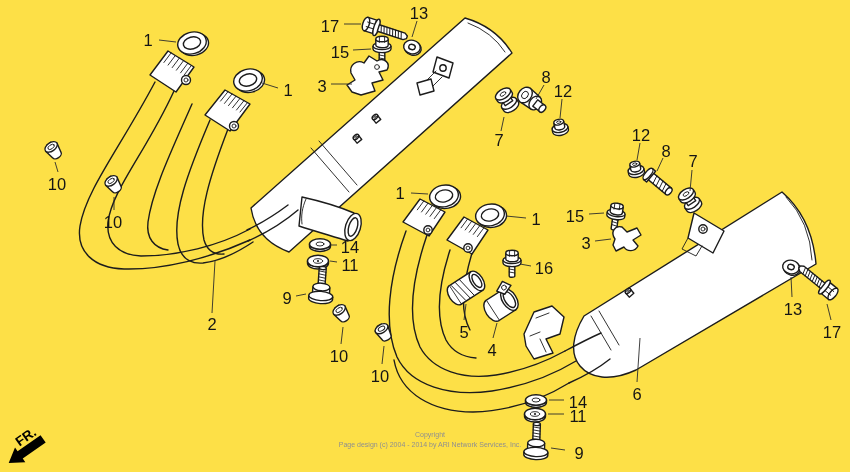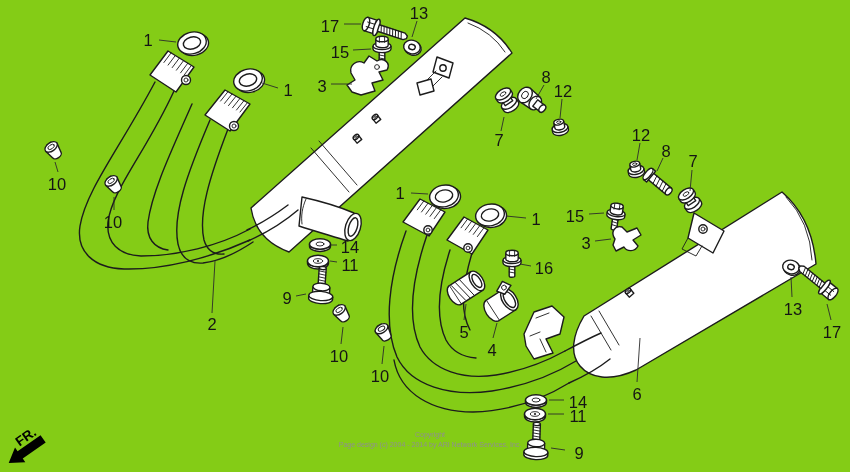--- a/index.html
+++ b/index.html
@@ -1,16 +1,16 @@
 <!DOCTYPE html>
 <html><head>
 <meta charset="utf-8">
 <style>
   html,body{margin:0;padding:0;background:#fff;}
-  .stage{position:relative;width:850px;height:472px;background:#84cc16;overflow:hidden;
+  .stage{position:relative;width:850px;height:472px;background:#fde047;overflow:hidden;
          font-family:"Liberation Sans",sans-serif;}
   svg{position:absolute;inset:0;}
   .s  {stroke:#1c1c1c;stroke-width:1.4;fill:none;stroke-linecap:round;stroke-linejoin:round;}
   .sf {stroke:#1c1c1c;stroke-width:1.4;fill:#ffffff;stroke-linejoin:round;}
   .thin{stroke:#1c1c1c;stroke-width:0.9;fill:none;stroke-linecap:round;}
   .leader{stroke:#2b2b2b;stroke-width:0.9;fill:none;}
   text.callout{font:16.5px "Liberation Sans",sans-serif;fill:#151515;
                text-anchor:middle;dominant-baseline:central;}
   text.fr{font:bold 13.5px "Liberation Sans",sans-serif;fill:#000;}
   text.copy{font:7px "Liberation Sans",sans-serif;fill:#8f8f8f;text-anchor:middle;}

